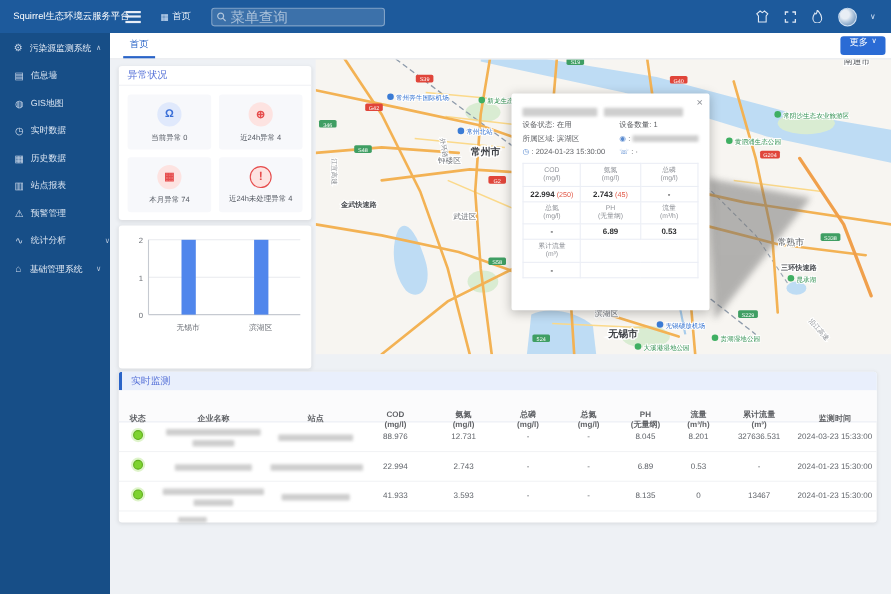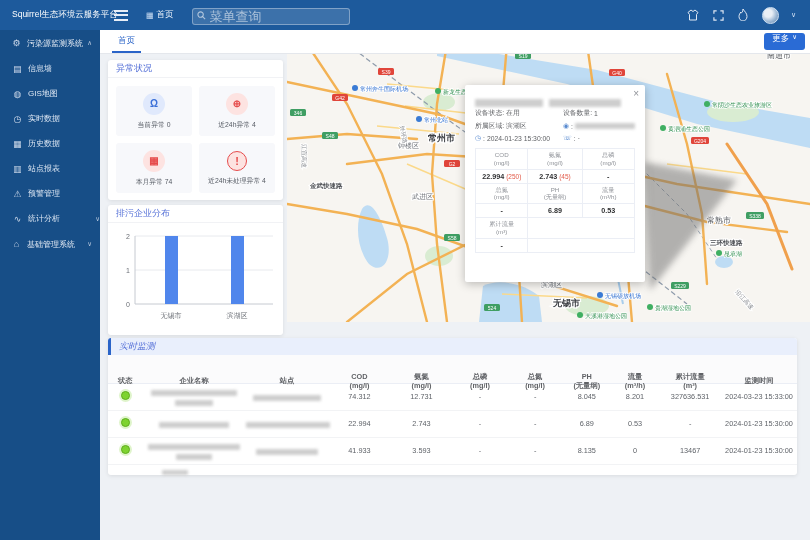--- a/index.html
+++ b/index.html
@@ -80,21 +80,21 @@
   .pf { display:flex; align-items:center; gap:2px; white-space:nowrap; }
   .pf .ic { color:#5a8bd0; font-size:7px; }
   .ptable { width:100%; border-collapse:collapse; }
   .ptable td { border:1px solid #ebeef5; text-align:center; padding:2px 1px; }
   .ph-cell { font-size:6.2px; color:#909399; line-height:1.25; }
   .pv-cell { font-size:7.2px; color:#303133; font-weight:bold; }
   .pv-cell .limit { color:#e25b4a; font-weight:normal; font-size:6.5px; }
 
   
   .monitor { left:108px; top:338px; width:689px; height:137px; }
-  .monitor-title { height:17px; display:flex; align-items:center; padding-left:8px; font-size:9px; color:#5873d8; background:#e9effc; border-left:3px solid #2a64c8; border-radius:3px 3px 0 0;font-style:italic; }
+  .monitor-title { height:17px; display:flex; align-items:center; padding-left:8px; font-size:9px; color:#5873d8; background:#e9effc; border-left:3px solid #2a64c8; border-radius:3px 3px 0 0; }
   .mtable { width:100%; }
   .mrow { display:flex; align-items:center; }
   .mhead { height:29px; background:#fbfbfc; border-bottom:1px solid #ebeef5; }
   .mcol { text-align:center; font-size:7.3px; color:#5f6369; line-height:1.25; }
   .mhead .mcol { font-weight:bold; color:#606266;margin-top:24px; }
   .mbody { height:27px; border-bottom:1px solid #f2f3f5; font-size:7.5px; color:#606266; }
   .c0{width:5%;} .c1{width:15%;} .c2{width:12%;} .c3{width:9%;} .c4{width:9%;} .c5{width:8%;} .c6{width:8%;} .c7{width:7%;} .c8{width:7%;} .c9{width:9%;} .c10{width:11%;}
   .dot { display:inline-block; width:9px; height:9px; border-radius:50%; background:#7ed330; border:1.5px solid #5fae1d; box-shadow:0 0 0 2px rgba(126,211,48,.25); }
   .mfooter { height:14px; display:flex; align-items:center; padding-left:54px; }
 </style>
@@ -437,21 +437,20 @@
         <span class="mini-label">本月异常 74</span>
       </div>
       <div class="mini-card">
         <span class="mini-ico red" style="border:1px solid #e64c4c;width:20px;height:20px;font-size:11px;">!</span>
         <span class="mini-label">近24h未处理异常 4</span>
       </div>
     </div>
   </div>
 
   <div class="card chartcard">
-    <div class="card-title">排污企业分布</div>
     <div class="chart-wrap">
       <svg width="164" height="104" viewBox="0 0 164 104">
         <line x1="22" y1="10" x2="160" y2="10" class="gridline"></line>
         <line x1="22" y1="44" x2="160" y2="44" class="gridline"></line>
         <line x1="22" y1="78" x2="160" y2="78" class="axisline"></line>
         <line x1="22" y1="10" x2="22" y2="78" class="axisline"></line>
         <text x="17" y="13" text-anchor="end" class="tick-txt">2</text>
         <text x="17" y="47" text-anchor="end" class="tick-txt">1</text>
         <text x="17" y="81" text-anchor="end" class="tick-txt">0</text>
         <rect x="52" y="10" width="13" height="68" class="bar-rect"></rect>
@@ -505,21 +504,21 @@
           </div>
         <div class="mcol c10">
             <div>监测时间</div>
           </div>
       </div>
 
       <div class="mrow mbody">
         <div class="mcol c0"><span class="dot"></span></div>
         <div class="mcol c1"><span class="blur" style="width:86px;height:6px;"></span><br><span class="blur" style="width:38px;height:6px;margin-top:2px;"></span></div>
         <div class="mcol c2"><span class="blur" style="width:68px;height:6px;"></span></div>
-        <div class="mcol c3">74.312</div>
+        <div class="mcol c3">88.976</div>
         <div class="mcol c4">12.731</div>
         <div class="mcol c5">-</div>
         <div class="mcol c6">-</div>
         <div class="mcol c7">8.045</div>
         <div class="mcol c8">8.201</div>
         <div class="mcol c9">327636.531</div>
         <div class="mcol c10">2024-03-23 15:33:00</div>
       </div>
 
       <div class="mrow mbody">

